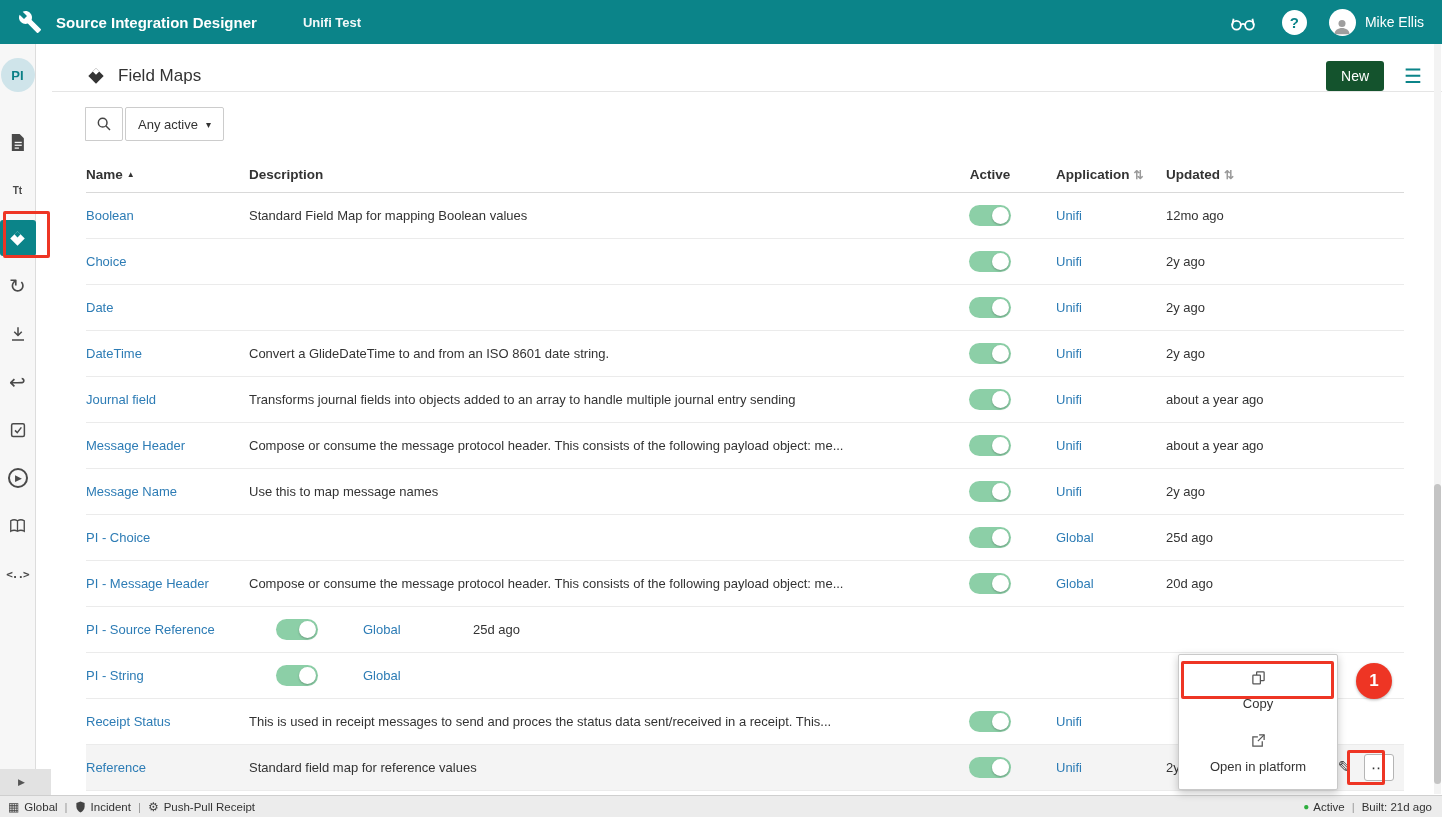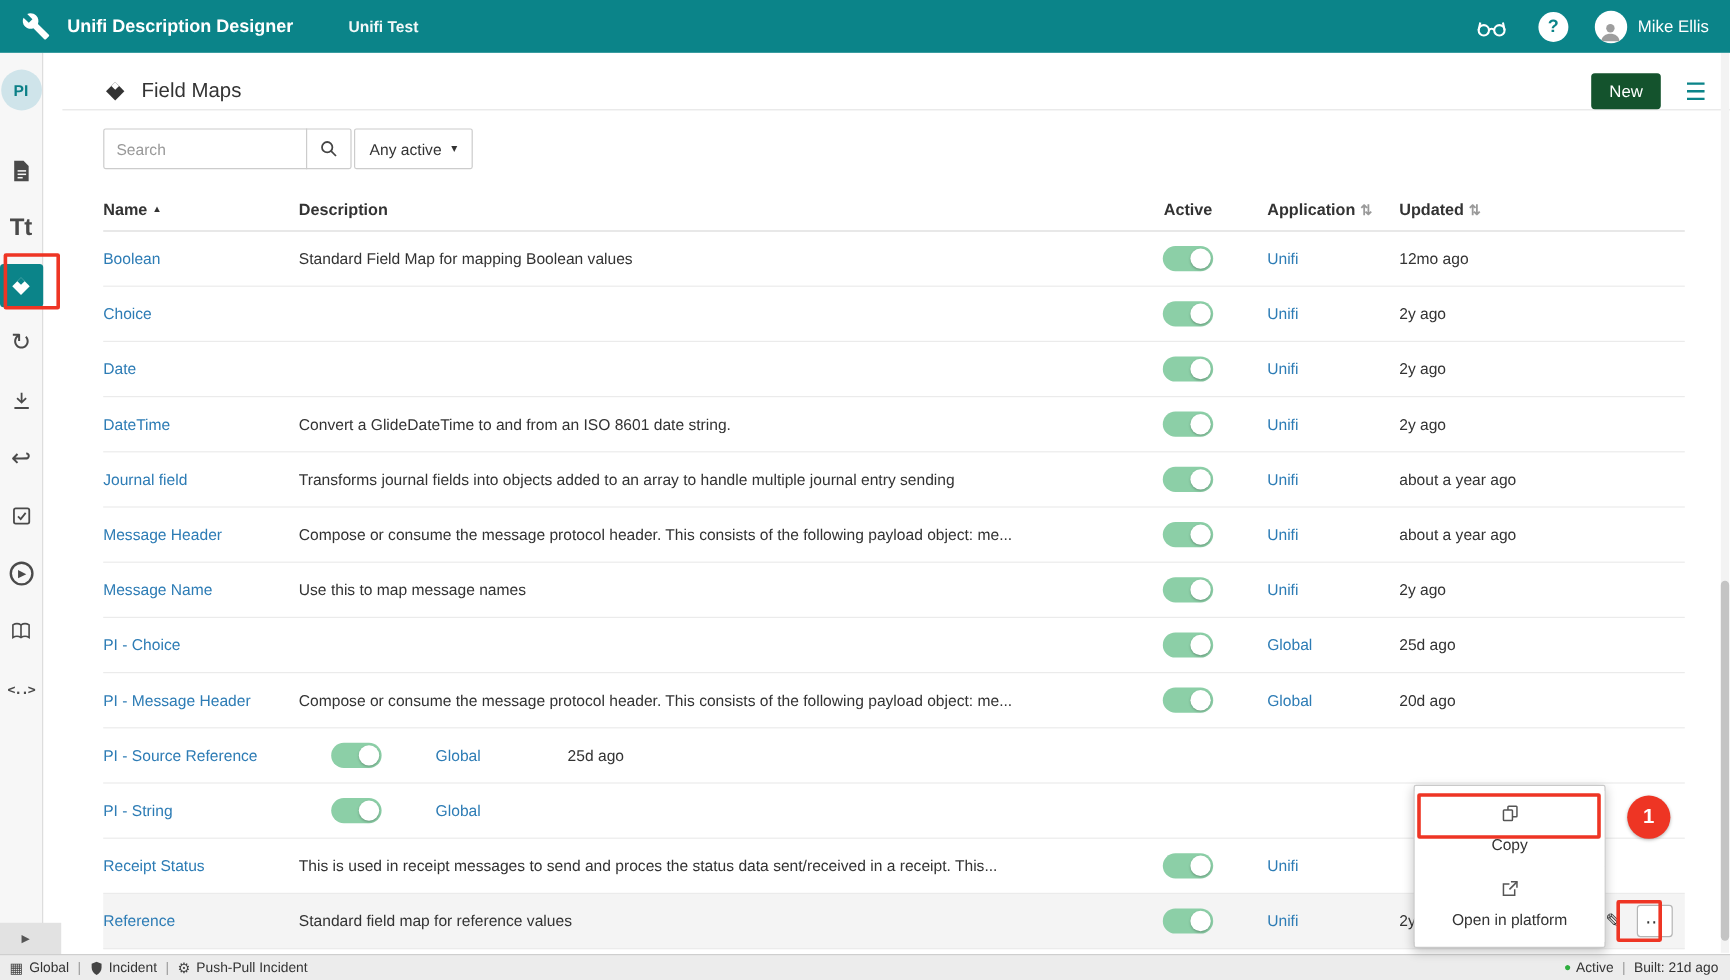--- a/index.html
+++ b/index.html
@@ -42,21 +42,21 @@
     font-size: 13px; font-weight: bold; display: flex; align-items: center; justify-content: center;
     margin: 14px 0 32px 0; cursor: pointer;
   }
   .side-ico {
     width: 36px; height: 36px; margin-bottom: 12px; border-radius: 3px;
     display: flex; align-items: center; justify-content: center;
     color: #4a4a4a; font-size: 18px; cursor: pointer;
   }
   .side-ico.active { background: #0b8489; color: #fff; }
   .side-ico .glyph { line-height: 1; }
-  .tt-label { font-size: 20px; font-weight: 600; }
+  .tt-label { font-size: 10px; font-weight: 600; }
   .code-label { font-family: "DejaVu Sans Mono", monospace; font-size: 11px; font-weight: bold; letter-spacing: -1px; }
   .play-ring {
     width: 20px; height: 20px; border: 2px solid #4a4a4a; border-radius: 50%;
     display: flex; align-items: center; justify-content: center; font-size: 9px; padding-left: 2px;
   }
   .sidebar-footer {
     position: absolute; bottom: 0; left: 0; width: 51px; height: 26px; background: #e2e2e2;
     display: flex; align-items: center; padding-left: 18px; font-size: 9px; color: #555; cursor: pointer;
   }
 
@@ -169,21 +169,21 @@
   .scrollbar-track { position: absolute; right: 1px; top: 44px; bottom: 23px; width: 7px; background: #f3f3f3; z-index: 20; }
   .scrollbar-thumb { position: absolute; top: 440px; height: 300px; width: 7px; border-radius: 4px; background: #c4c4c4; cursor: pointer; }
 </style>
 </head>
 <body>
 
 <div class="topbar">
   <svg class="logo" viewBox="0 0 24 24">
       <path fill="#fff" d="M22.7 19l-9.1-9.1c.9-2.3.4-5-1.5-6.9-2-2-5-2.4-7.4-1.3L9 6 6 9 1.6 4.7C.4 7.1.9 10.1 2.9 12.1c1.9 1.9 4.6 2.4 6.9 1.5l9.1 9.1c.4.4 1 .4 1.4 0l2.3-2.3c.5-.4.5-1.1.1-1.4z"></path>
     </svg>
-  <span class="app-title">Unifi Description Designer</span>
+  <span class="app-title">Source Integration Designer</span>
   <span class="instance">Unifi Test</span>
   <span class="spacer"></span>
   <span class="top-ico glasses">
     <svg width="26" height="22" viewBox="0 0 24 20" fill="none" stroke="#fff" stroke-width="1.6">
       <circle cx="6" cy="13" r="4"></circle>
         <circle cx="18" cy="13" r="4"></circle>
       <path d="M10 13c.7-1.6 3.3-1.6 4 0"></path>
         <path d="M2 13l1.3-6M22 13l-1.3-6"></path>
     </svg>
   </span>
@@ -275,21 +275,20 @@
           <rect x="5.5" y="5.5" width="5.5" height="5.5" fill="#fff"></rect>
         </g>
       </svg>
     <span class="page-title">Field Maps</span>
     <span class="spacer"></span>
     <button class="new-btn">New</button>
     <span class="hamburger">☰</span>
   </div>
 
   <div class="toolbar">
-    <input class="search-input" type="text" placeholder="Search" style="">
     <button class="search-btn">
       <svg width="16" height="16" viewBox="0 0 24 24" fill="none" stroke="#444" stroke-width="2.2">
           <circle cx="10" cy="10" r="6.5"></circle>
           <path d="M15 15l6 6"></path>
         </svg>
     </button>
     <div class="filter-dd">
       <span>Any active</span>
       <span class="caret">▾</span>
     </div>
@@ -532,20 +531,20 @@
   <span class="sep">|</span>
   <span class="grp">
     <svg class="sb-ico" width="11" height="12" viewBox="0 0 24 26">
         <path fill="#444" d="M12 1l9 3.5V12c0 6-4 10.5-9 13-5-2.5-9-7-9-13V4.5z"></path>
       </svg>
     <span>Incident</span>
   </span>
   <span class="sep">|</span>
   <span class="grp">
     <span class="sb-ico">⚙</span>
-    <span>Push-Pull Incident</span>
+    <span>Push-Pull Receipt</span>
   </span>
   <span class="spacer"></span>
   <span class="status-dot">●</span>
   <span>Active</span>
   <span class="sep">|</span>
   <span>Built: 21d ago</span>
 </div>
 
 </body></html>

